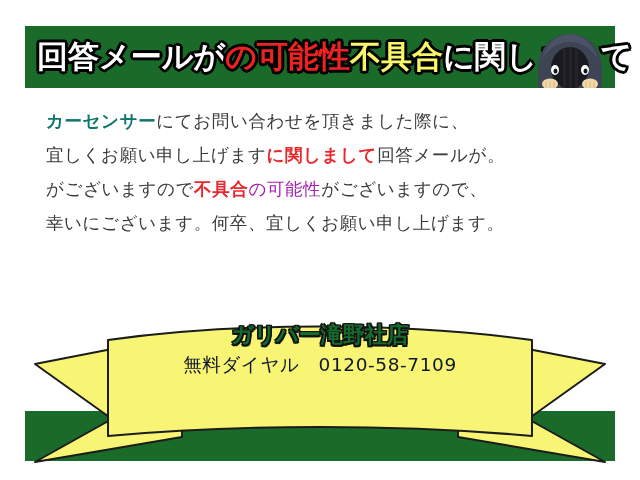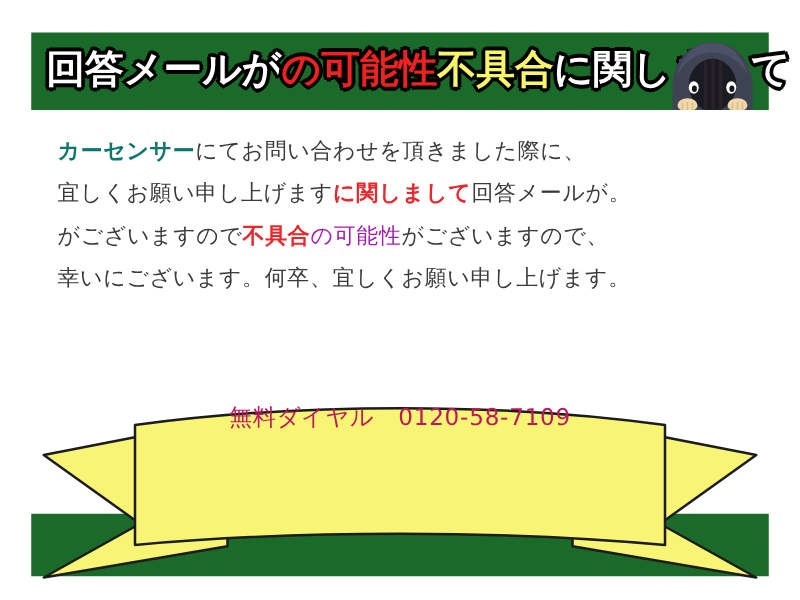--- a/index.html
+++ b/index.html
@@ -114,21 +114,21 @@
     font-weight: bold;
     color: #156b2d;
     letter-spacing: 0px;
     line-height: 30px;
     text-shadow:
        1.5px 0 0 #111, -1.5px 0 0 #111, 0 1.5px 0 #111, 0 -1.5px 0 #111,
        1.5px 1.5px 0 #111, -1.5px 1.5px 0 #111, 1.5px -1.5px 0 #111, -1.5px -1.5px 0 #111;
   }
   .ribbon-line {
     font-size: 18.5px;
-    color: #be185d;
+    color: #0f172a;
     line-height: 30px;
     letter-spacing: 0.6px;
     white-space: nowrap;
   }
 </style>
 </head>
 <body>
 
 <div id="notice-root">
 
@@ -177,17 +177,18 @@
     <svg id="ribbon-svg" width="640" height="174" viewBox="0 0 640 174" aria-hidden="true">
 
       <path d="M112 349 L35 364 L112 419 L35 462 L182 437 L182 366 Z" transform="translate(0,-306)" fill="#f7f573" stroke="#1c1c1c" stroke-width="2" stroke-linejoin="round"></path>
 
       <path d="M528 349 L605 364 L528 419 L605 462 L458 437 L458 366 Z" transform="translate(0,-306)" fill="#f7f573" stroke="#1c1c1c" stroke-width="2" stroke-linejoin="round"></path>
 
       <path d="M108 340 C240 322 400 322 532 340 L532 436 C400 424 240 424 108 436 Z" transform="translate(0,-306)" fill="#f7f573" stroke="#1c1c1c" stroke-width="2" stroke-linejoin="round"></path>
     </svg>
 
     <div id="ribbon-text">
+      <div id="shop-name">ガリバー滝野社店</div>
       <div class="ribbon-line">無料ダイヤル　0120-58-7109</div>
     </div>
   </div>
 
 </div>
 
 </body></html>

